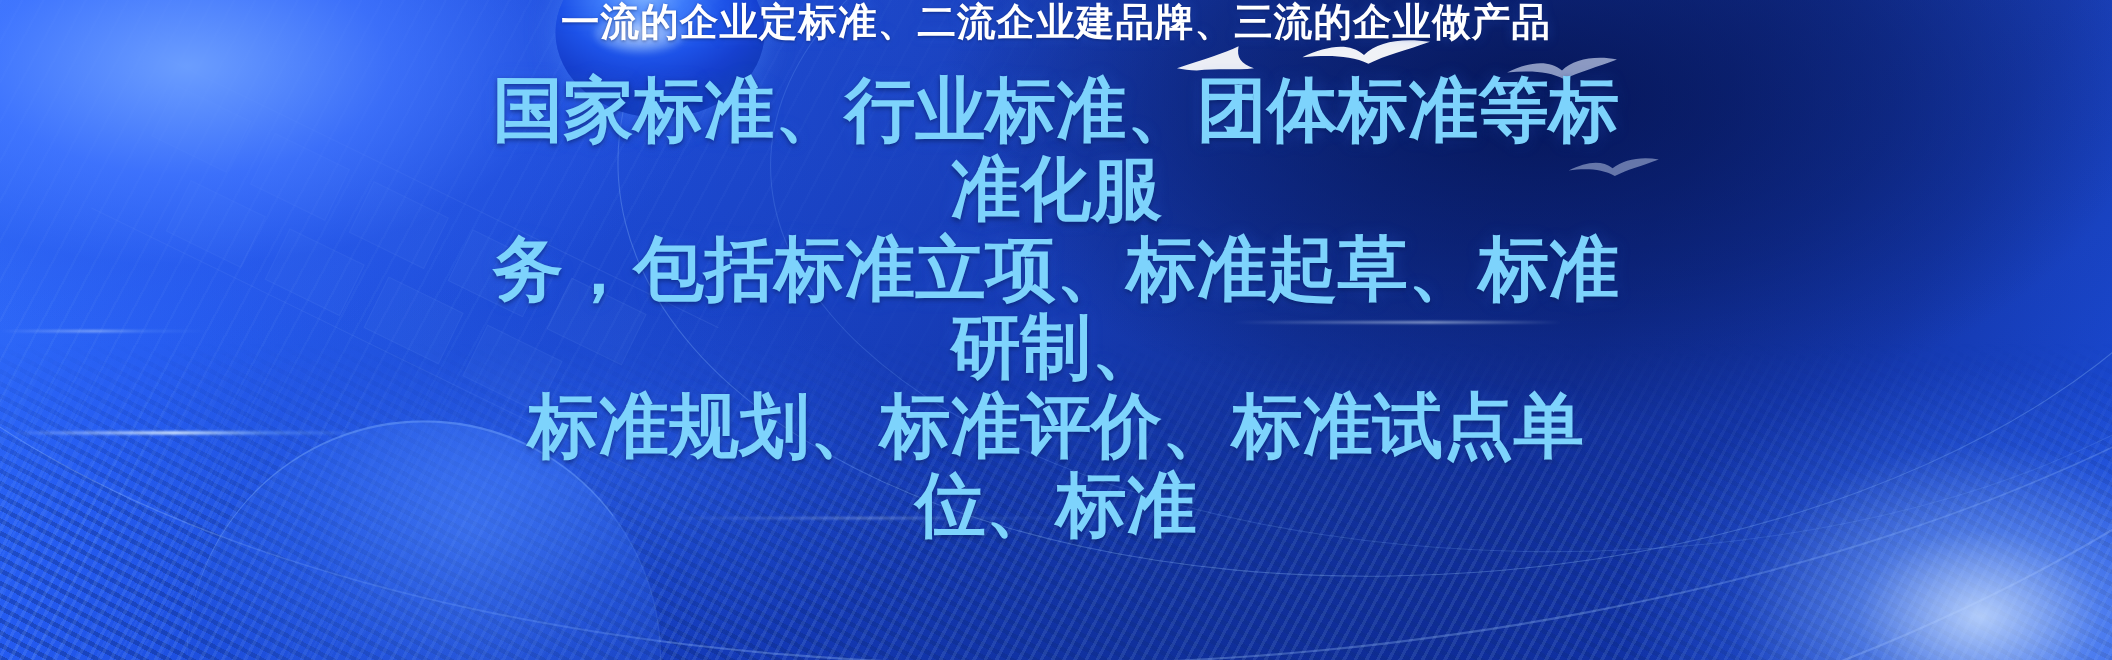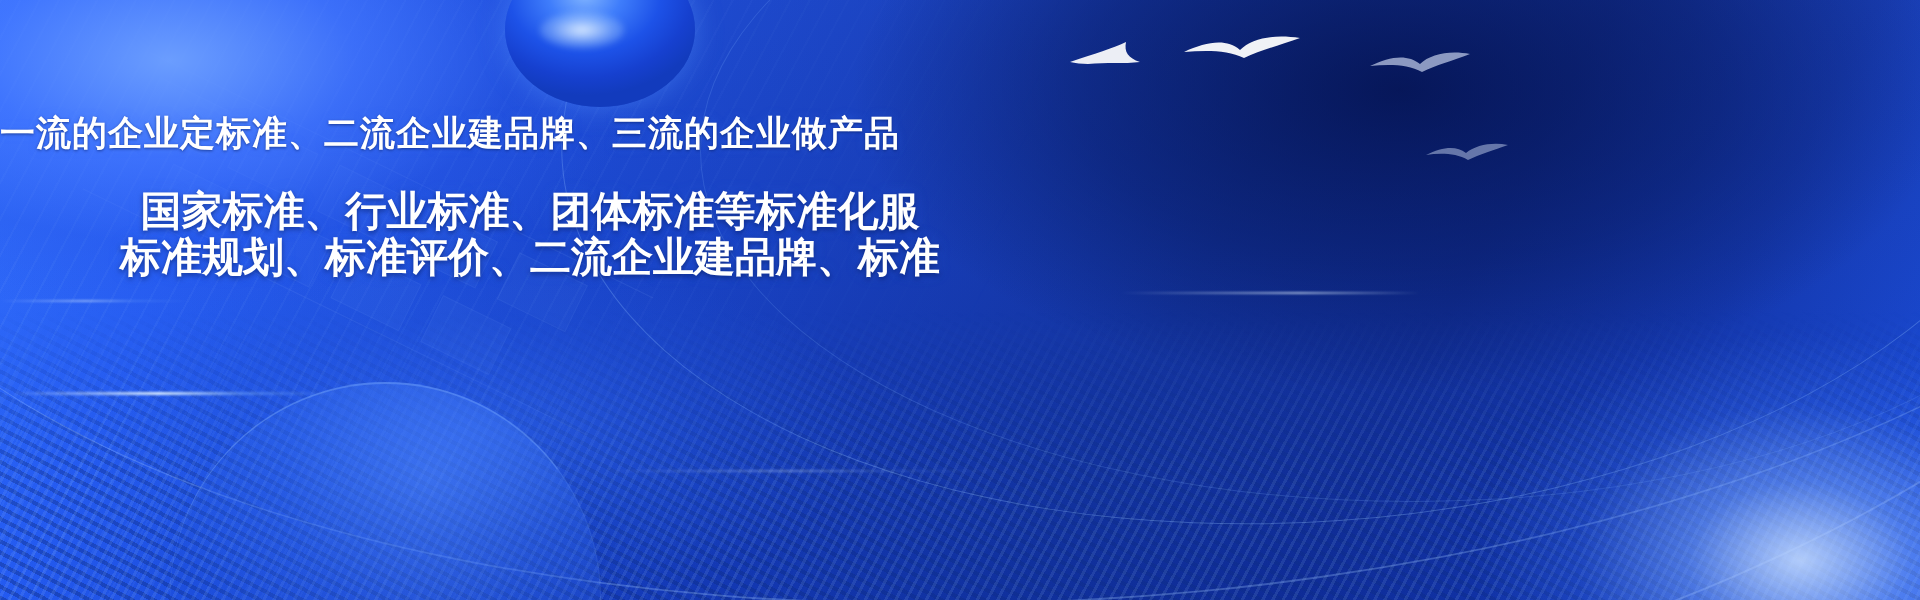--- a/index.html
+++ b/index.html
@@ -163,38 +163,38 @@
   
   #fan{position:absolute;right:-60px;bottom:-150px;width:900px;height:760px;overflow:hidden;}
   #fan svg{position:absolute;right:0;bottom:0;}
 
   
   .gull{position:absolute;}
 
   
   #text-block{
     position:absolute;left:0;top:0;width:1920px;height:600px;
-    display:flex;flex-direction:column;align-items:flex-start;
-    padding-top:112px;box-sizing:border-box;
+    display:flex;flex-direction:column;align-items:center;
+    box-sizing:border-box;
   }
   #headline{
     color:#ffffff;
     font-size:35px;
     font-weight:700;
     letter-spacing:1px;
     line-height:1.18;
     white-space:nowrap;
     text-shadow:0 1px 3px rgba(0,20,80,.55), 0 0 10px rgba(60,120,255,.35);
   }
   #body-text{
-    margin-top:36px;
+    margin-top:24px;
     width:1060px;
     text-align:center;
-    color:#ffffff;
-    font-size:41px;
+    color:#7dd3fc;
+    font-size:64px;
     font-weight:700;
     line-height:1.12;
     letter-spacing:0px;
     text-shadow:0 2px 5px rgba(0,18,75,.55), 0 0 14px rgba(55,115,250,.30);
   }
   #body-text .bline{display:block;}
 </style>
 </head>
 <body>
 
@@ -338,17 +338,18 @@
   <div class="gull" style="left:1424px;top:140px;opacity:.55;">
     <svg width="86" height="30" viewBox="0 0 86 30" aria-hidden="true">
       <path d="M2 15 C18 7 32 5 42 13 C52 5 68 2 84 5 C68 11 56 14 44 20 C32 13 16 13 2 15 Z" fill="#dceaff" fill-opacity="0.80"></path>
     </svg>
   </div>
 
   <div id="text-block">
     <div id="headline">一流的企业定标准、二流企业建品牌、三流的企业做产品</div>
     <div id="body-text">
       <span class="bline">国家标准、行业标准、团体标准等标准化服</span>
-      <span class="bline">标准规划、标准评价、二流企业建品牌、标准</span>
+      <span class="bline">务，包括标准立项、标准起草、标准研制、</span>
+      <span class="bline">标准规划、标准评价、标准试点单位、标准</span>
     </div>
   </div>
 
 </div>
 
 </body></html>

